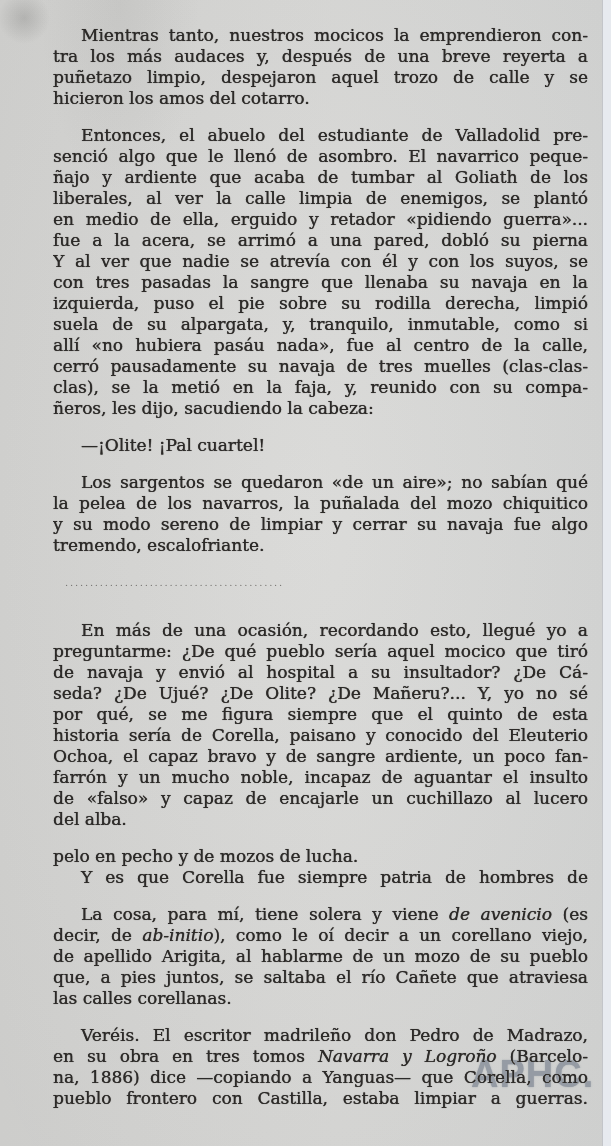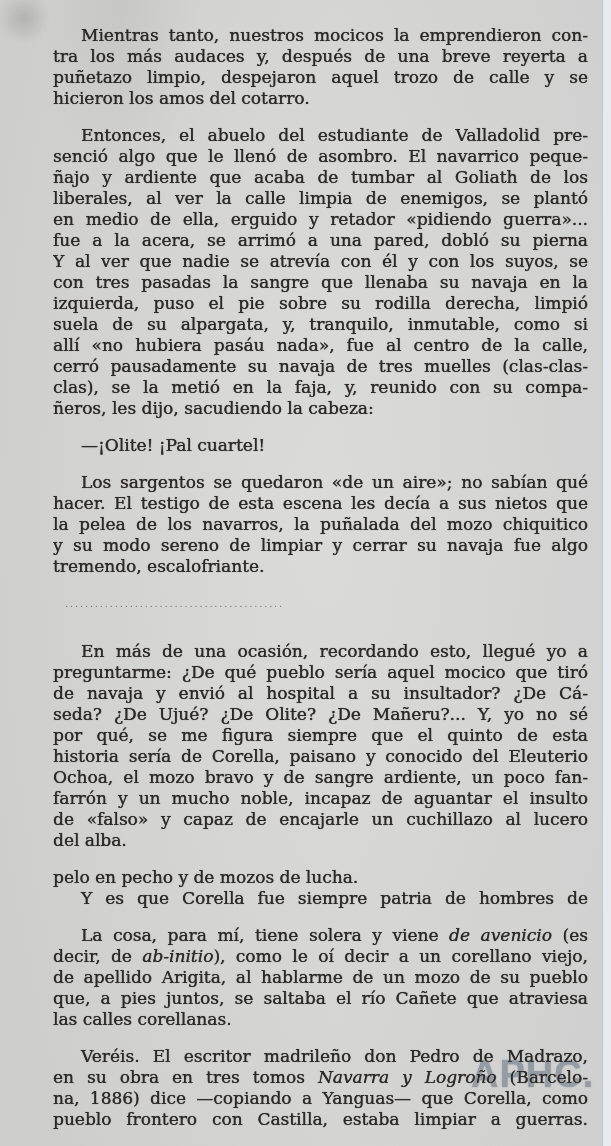--- a/index.html
+++ b/index.html
@@ -77,34 +77,33 @@
         <div class="line"><span>allí «no hubiera pasáu nada», fue al centro de la calle,</span></div>
         <div class="line"><span>cerró pausadamente su navaja de tres muelles (clas-clas-</span></div>
         <div class="line"><span>clas), se la metió en la faja, y, reunido con su compa-</span></div>
         <div class="line end"><span>ñeros, les dijo, sacudiendo la cabeza:</span></div>
       </div>
       <div class="para">
         <div class="line end indent"><span>—¡Olite! ¡Pal cuartel!</span></div>
       </div>
       <div class="para">
         <div class="line indent"><span>Los sargentos se quedaron «de un aire»; no sabían qué</span></div>
-        <div class="line"><span>hacer. El testigo de esta escena les decía a sus nietos que</span></div>
         <div class="line"><span>la pelea de los navarros, la puñalada del mozo chiquitico</span></div>
         <div class="line"><span>y su modo sereno de limpiar y cerrar su navaja fue algo</span></div>
         <div class="line end"><span>tremendo, escalofriante.</span></div>
       </div>
       <div class="divider">............................................</div>
       <div class="para">
         <div class="line indent"><span>En más de una ocasión, recordando esto, llegué yo a</span></div>
         <div class="line"><span>preguntarme: ¿De qué pueblo sería aquel mocico que tiró</span></div>
         <div class="line"><span>de navaja y envió al hospital a su insultador? ¿De Cá-</span></div>
         <div class="line"><span>seda? ¿De Ujué? ¿De Olite? ¿De Mañeru?... Y, yo no sé</span></div>
         <div class="line"><span>por qué, se me figura siempre que el quinto de esta</span></div>
         <div class="line"><span>historia sería de Corella, paisano y conocido del Eleuterio</span></div>
-        <div class="line"><span>Ochoa, el mozo bravo y de sangre ardiente, un poco fan-</span></div>
+        <div class="line"><span>Ochoa, el capaz bravo y de sangre ardiente, un poco fan-</span></div>
         <div class="line"><span>farrón y un mucho noble, incapaz de aguantar el insulto</span></div>
         <div class="line"><span>de «falso» y capaz de encajarle un cuchillazo al lucero</span></div>
         <div class="line end"><span>del alba.</span></div>
       </div>
       <div class="para">
         <div class="line end"><span>pelo en pecho y de mozos de lucha.</span></div>
         <div class="line indent"><span>Y es que Corella fue siempre patria de hombres de</span></div>
       </div>
       <div class="para">
         <div class="line indent"><span>La cosa, para mí, tiene solera y viene </span><span class="it">de avenicio</span><span> (es</span></div>

